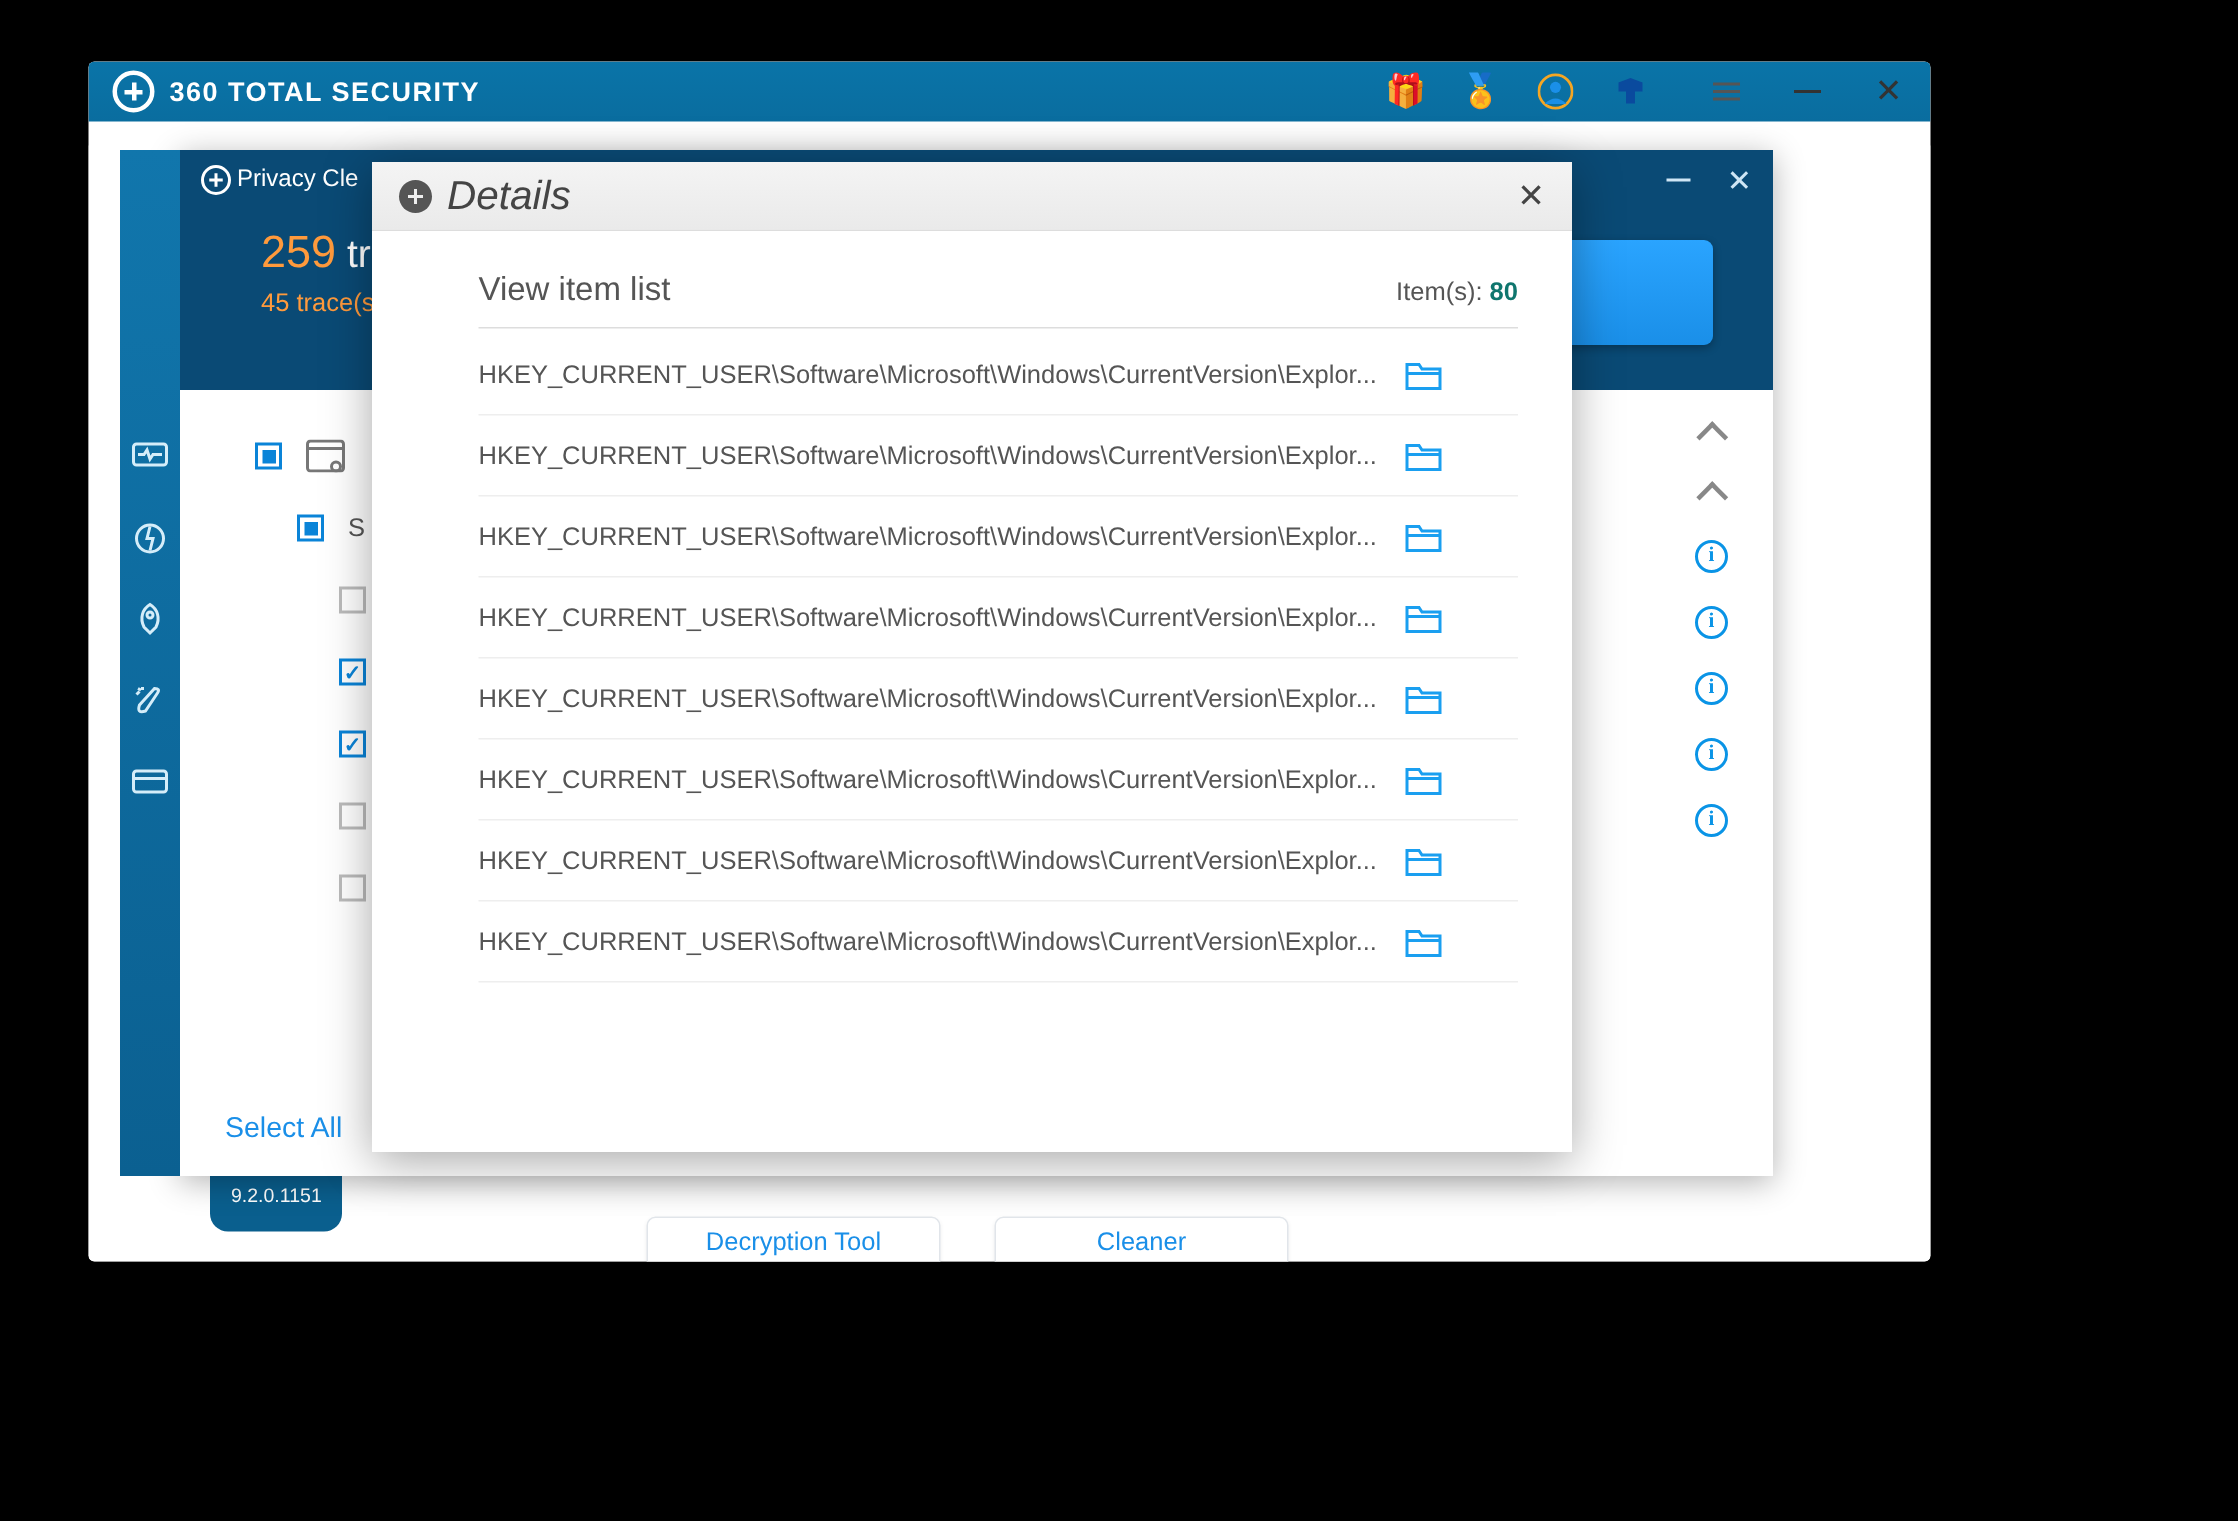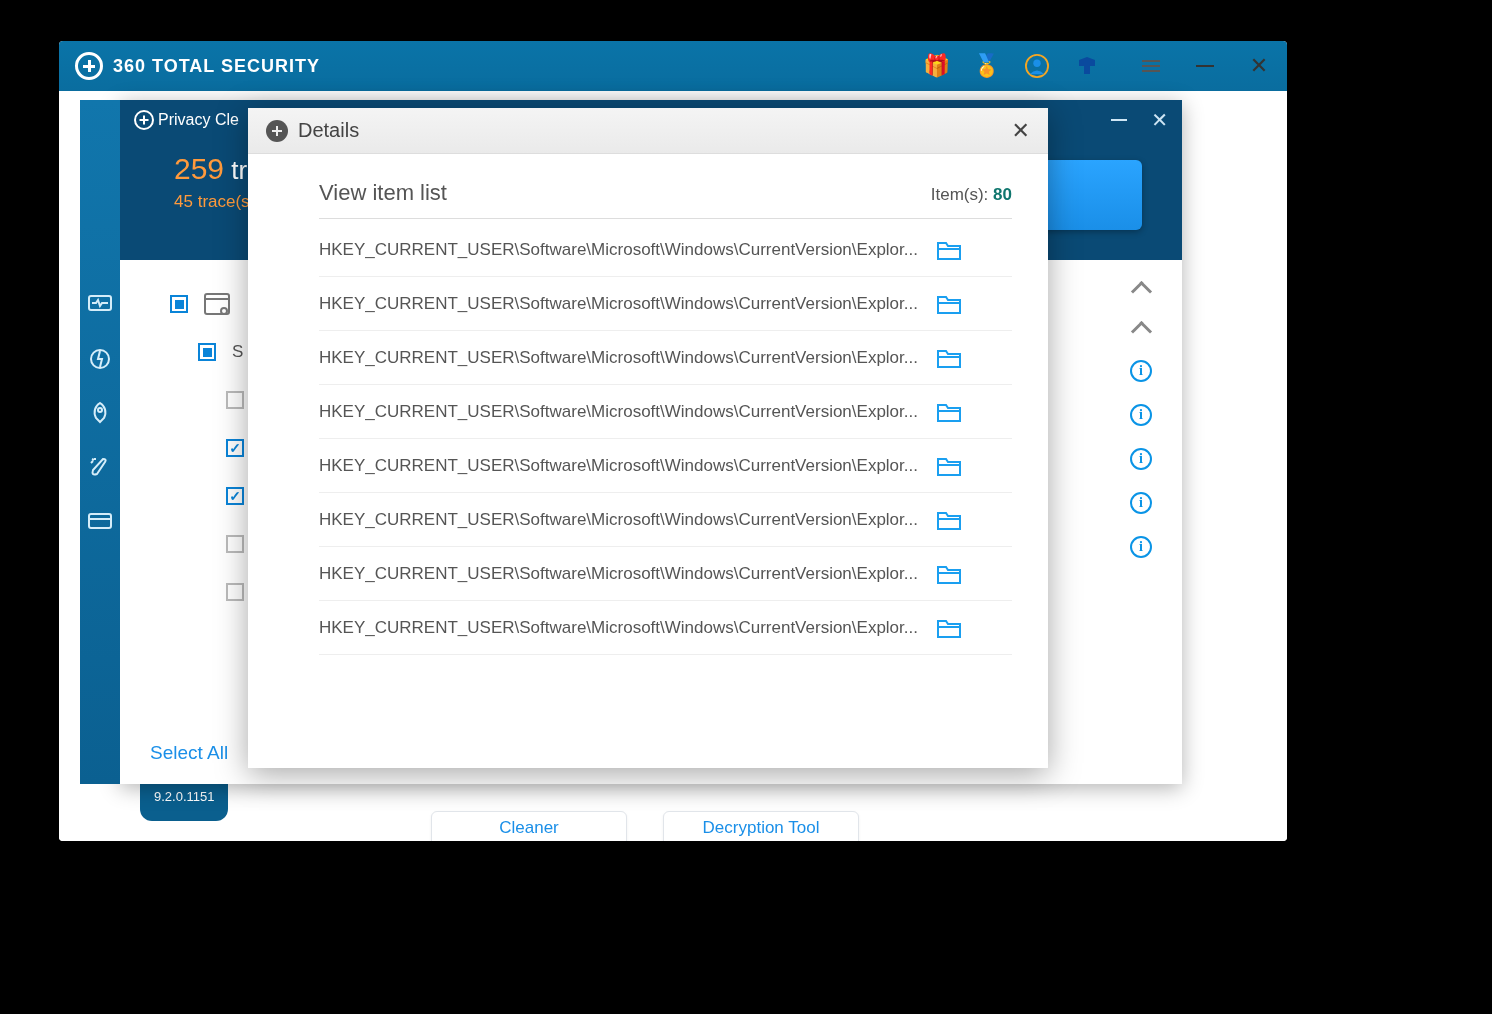--- a/index.html
+++ b/index.html
@@ -1,20 +1,20 @@
 <!DOCTYPE html>
 <html><head>
 <meta charset="utf-8">
 <style>
 * { margin: 0; padding: 0; box-sizing: border-box; font-family: -apple-system, "Segoe UI", Arial, sans-serif; }
 body { background: #000; width: 1492px; height: 1014px; overflow: hidden; position: relative; }
 
 
 .main-window { position: absolute; left: 59px; top: 41px; width: 1228px; height: 800px; background: #fff; border-radius: 4px; box-shadow: 0 0 10px rgba(0,0,0,0.3); overflow: hidden; }
-.main-titlebar { height: 50px; background: linear-gradient(180deg, #0a74a8 0%, #0a6d9f 100%); display: flex; align-items: center; padding: 0 16px; color: #fff; }
+.main-titlebar { height: 40px; background: linear-gradient(180deg, #0a74a8 0%, #0a6d9f 100%); display: flex; align-items: center; padding: 0 16px; color: #fff; }
 .logo-wrap { display: flex; align-items: center; gap: 10px; }
 .logo-icon { width: 28px; height: 28px; border: 3px solid #fff; border-radius: 50%; position: relative; display: flex; align-items: center; justify-content: center; }
 .logo-icon::before, .logo-icon::after { content: ""; position: absolute; background: #fff; }
 .logo-icon::before { width: 12px; height: 3px; }
 .logo-icon::after { width: 3px; height: 12px; }
 .logo-text { font-weight: 700; font-size: 18px; letter-spacing: 1px; }
 .main-title-actions { margin-left: auto; display: flex; align-items: center; gap: 26px; }
 .title-ico { width: 24px; height: 24px; display: flex; align-items: center; justify-content: center; font-size: 22px; cursor: pointer; }
 .title-win-ctrl { display: flex; align-items: center; gap: 30px; margin-left: 14px; }
 .menu-icon span { display: block; width: 18px; height: 2px; background: #555; margin: 3px 0; }
@@ -66,21 +66,21 @@
 
 .blue-tab-bar { position: absolute; right: 0; top: 160px; width: 6px; height: 120px; background: #1a8fe8; }
 
 
 .details-window { position: absolute; left: 248px; top: 108px; width: 800px; height: 660px; background: #fff; box-shadow: 0 6px 30px rgba(0,0,0,0.35); }
 .details-titlebar { height: 46px; background: linear-gradient(180deg,#f4f4f4,#eaeaea); display: flex; align-items: center; padding: 0 18px; border-bottom: 1px solid #ddd; }
 .details-titlebar .d-logo { width: 22px; height: 22px; background: #555; border-radius: 50%; position: relative; margin-right: 10px; }
 .details-titlebar .d-logo::before, .details-titlebar .d-logo::after { content: ""; position: absolute; background: #eee; top: 50%; left: 50%; transform: translate(-50%,-50%); }
 .details-titlebar .d-logo::before { width: 10px; height: 2px; }
 .details-titlebar .d-logo::after { width: 2px; height: 10px; }
-.details-title { font-size: 20px; color: #444; }
+.details-title { font-size: 27px; color: #444; font-style: italic; }
 .details-close { margin-left: auto; font-size: 22px; color: #444; cursor: pointer; }
 
 .details-body { padding: 26px 36px 0 36px; margin-left: 35px; }
 .details-subhead { display: flex; align-items: baseline; justify-content: space-between; border-bottom: 1px solid #ddd; padding-bottom: 12px; }
 .details-subtitle { font-size: 22px; color: #555; }
 .items-count { font-size: 17px; color: #555; }
 .items-count .num { color: #0f766e; font-weight: 700; }
 
 .item-list { margin-top: 4px; }
 .item-row { display: flex; align-items: center; justify-content: flex-start; height: 54px; border-bottom: 1px solid #eee; }
@@ -128,22 +128,22 @@
             <div class="min-icon"></div>
           </div>
         <div class="title-ico close-x">✕</div>
       </div>
     </div>
   </div>
   <div class="main-body"></div>
   <div class="version-badge">9.2.0.1151</div>
 
   <div class="peek-buttons">
+    <div class="peek-btn">Decryption Tool</div>
     <div class="peek-btn">Cleaner</div>
-    <div class="peek-btn">Decryption Tool</div>
   </div>
 </div>
 
 <div class="privacy-window">
   <div class="privacy-header">
     <div class="privacy-titlebar">
       <div class="privacy-title">
         <div class="small-logo"></div>
         <span>Privacy Cle</span>
       </div>

